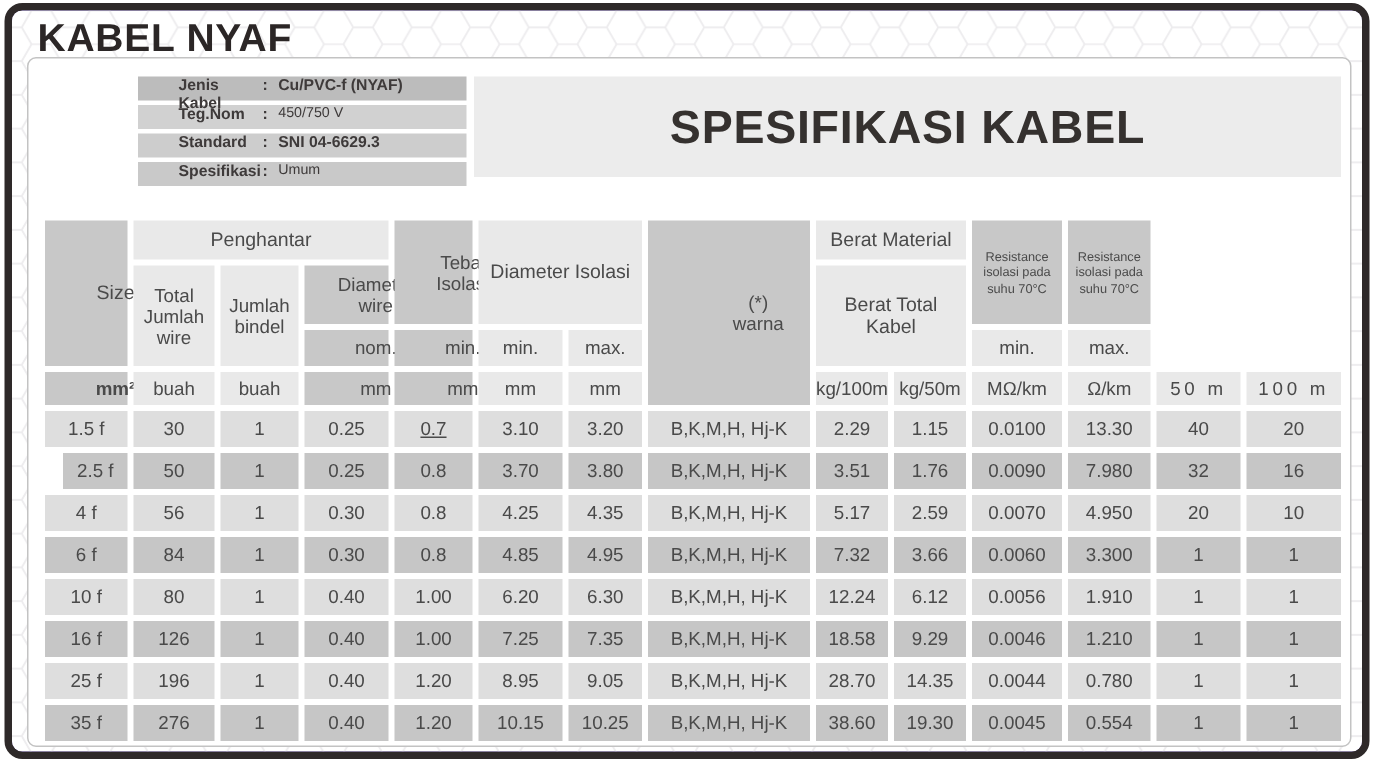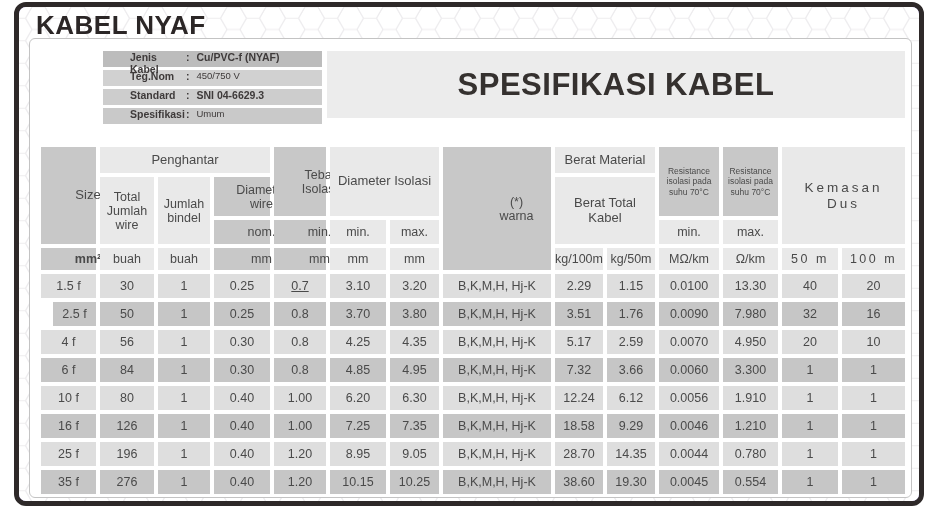--- a/index.html
+++ b/index.html
@@ -1,21 +1,21 @@
 <!DOCTYPE html>
 <html><head>
 <meta charset="utf-8">
 <style>
   html,body{margin:0;padding:0;}
   body{
     width:925px;height:511px;position:relative;background:#ffffff;
     font-family:"Liberation Sans",sans-serif;overflow:hidden;
   }
   .frame{
-    position:absolute;left:14px;top:2px;width:910px;height:504px;
+    position:absolute;left:3px;top:2px;width:910px;height:504px;
     box-sizing:border-box;border:5px solid #2e2929;border-radius:12px;
     background:#c4b5fd;overflow:hidden;
   }
   .hexbg{position:absolute;left:0;top:0;width:100%;height:100%;}
   .page-title{
     position:absolute;left:17px;top:3px;margin:0;
     font-size:26px;font-weight:900;letter-spacing:.5px;color:#2b2626;
   }
   .panel{
     position:absolute;left:10px;top:31px;width:881px;height:458px;
@@ -145,22 +145,20 @@
       <div class="cell hl g-dmax">max.</div>
       <div class="cell hd pre g-warna">(*)
 warna</div>
       <div class="cell hl sz g-bmat">Berat Material</div>
       <div class="cell hl sz pre g-btot">Berat Total
 Kabel</div>
       <div class="cell hd small g-res1">Resistance isolasi pada suhu 70°C</div>
       <div class="cell hl g-rmin">min.</div>
       <div class="cell hd small g-res2">Resistance isolasi pada suhu 70°C</div>
       <div class="cell hl g-rmax">max.</div>
-      <div class="cell hl kem pre g-kem">Kemasan
-Dus</div>
 
       <div class="cell hd b" style="grid-area:4/1">mm²</div>
       <div class="cell hl" style="grid-area:4/2">buah</div>
       <div class="cell hl" style="grid-area:4/3">buah</div>
       <div class="cell hd" style="grid-area:4/4">mm</div>
       <div class="cell hd" style="grid-area:4/5">mm</div>
       <div class="cell hl" style="grid-area:4/6">mm</div>
       <div class="cell hl" style="grid-area:4/7">mm</div>
       <div class="cell hl" style="grid-area:4/9">kg/100m</div>
       <div class="cell hl" style="grid-area:4/10">kg/50m</div>

